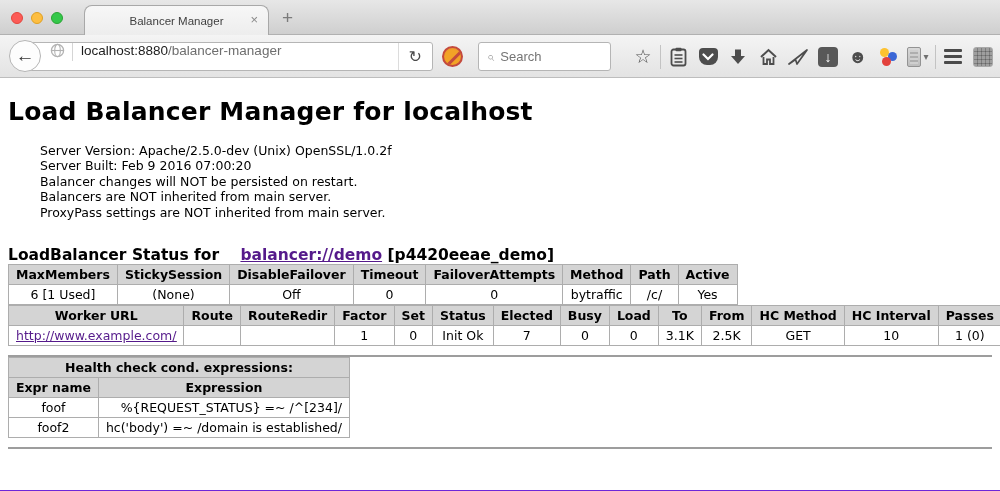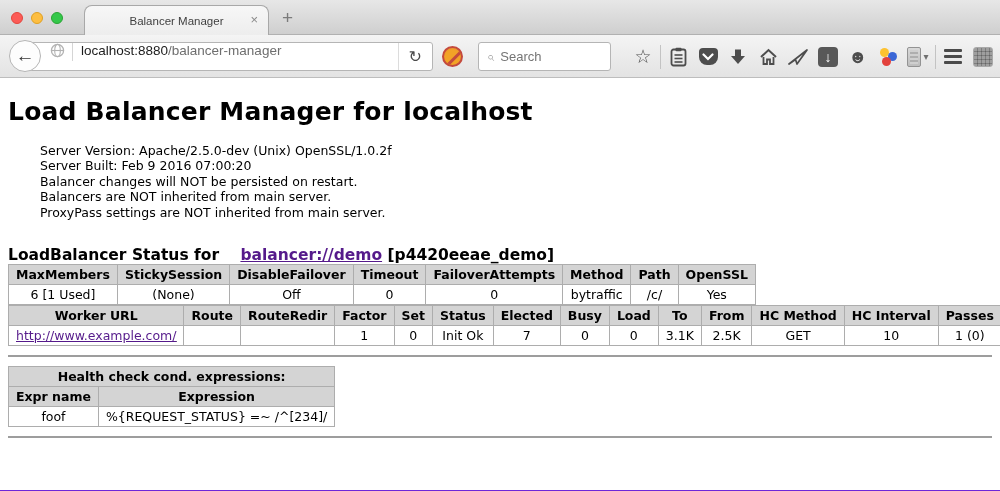--- a/index.html
+++ b/index.html
@@ -137,21 +137,21 @@
   h3.status-heading a { color: #551a8b; text-decoration: underline; margin-left: 16px; }
 
   table { border-collapse: collapse; font-size: 12.5px; margin-top: 0; }
   th, td { border: 1px solid #adadad; padding: 2px 7px; text-align: center; white-space: nowrap; }
   th { background: #d4d4d4; font-weight: bold; }
   table.worker-table { width: 986px; }
   td.cell-left { text-align: left; text-decoration: underline; }
   td a { color: #551a8b; text-decoration: underline; }
 
   hr.rule { border: none; border-top: 2px solid #9d9d9d; margin: 9px 0 0 0; }
-  .health-table { margin-top: 9px; }
+  .health-table { }
   .health-table td.expr { text-align: right; }
 </style>
 </head>
 <body>
 
 <div class="window">
 
   <div class="titlebar">
     <div class="traffic-lights">
       <span class="tl tl-red"></span>
@@ -272,21 +272,21 @@
     <table class="balancer-table">
       <tbody>
           <tr>
         <th>MaxMembers</th>
         <th>StickySession</th>
         <th>DisableFailover</th>
         <th>Timeout</th>
         <th>FailoverAttempts</th>
         <th>Method</th>
         <th>Path</th>
-        <th>OpenSSL</th>
+        <th>Active</th>
       </tr>
       <tr>
         <td>6 [1 Used]</td>
         <td>(None)</td>
         <td>Off</td>
         <td>0</td>
         <td>0</td>
         <td>bytraffic</td>
         <td>/c/</td>
         <td>Yes</td>
@@ -341,18 +341,22 @@
         <th colspan="2">Health check cond. expressions:</th>
       </tr>
       <tr>
         <th>Expr name</th>
         <th>Expression</th>
       </tr>
       <tr>
         <td>foof</td>
         <td class="expr">%{REQUEST_STATUS} =~ /^[234]/</td>
       </tr>
+      <tr>
+        <td>foof2</td>
+        <td class="expr">hc('body') =~ /domain is established/</td>
+      </tr>
     </tbody>
       </table>
 
     <hr class="rule">
   </div>
 </div>
 
 </body></html>

